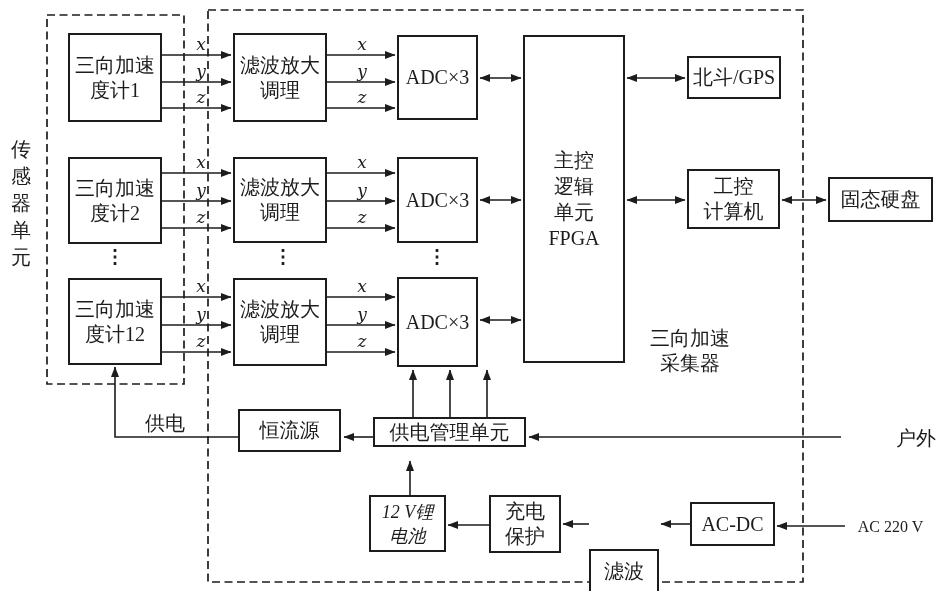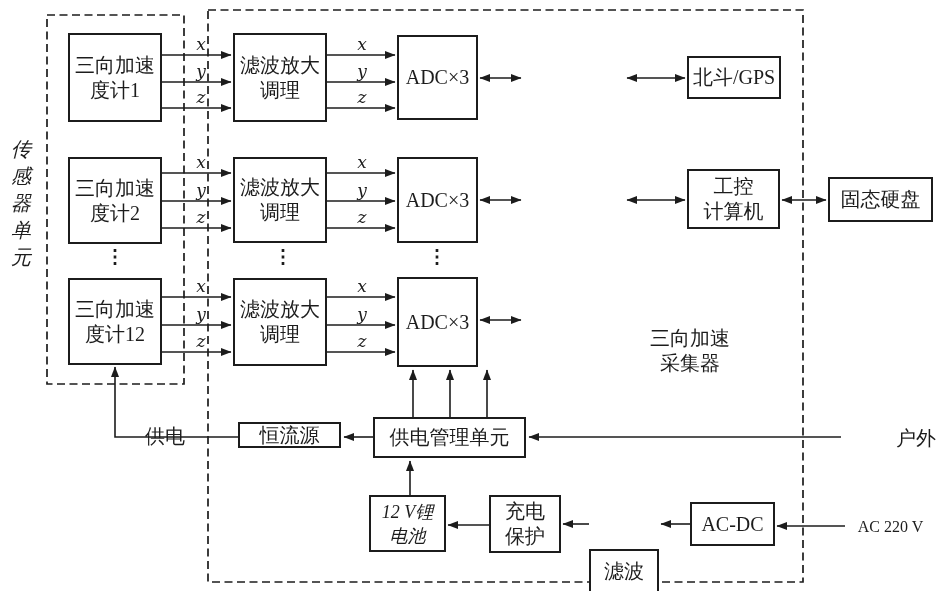--- a/index.html
+++ b/index.html
@@ -91,21 +91,21 @@
       <line x1="450" y1="417" x2="450" y2="370"></line>
       <line x1="487" y1="417" x2="487" y2="370"></line>
       <line x1="410" y1="495" x2="410" y2="461"></line>
       <line x1="489" y1="525" x2="448" y2="525"></line>
       <line x1="589" y1="524" x2="563" y2="524"></line>
       <line x1="690" y1="524" x2="661" y2="524"></line>
       <line x1="845" y1="526" x2="777" y2="526"></line>
     </g>
   </svg>
 
-  <div class="float-label vert" style="left:8px;top:136px;font-style:italic;">传感器单元</div>
+  <div class="float-label vert" style="left:8px;top:136px;">传感器单元</div>
   <div class="float-label" style="left:630px;top:326px;width:120px;">三向加速
 采集器</div>
 
   <div class="node" style="left:68px;top:33px;width:94px;height:89px;">
     <span class="node-label">三向加速
 度计1</span>
   </div>
   <div class="node" style="left:68px;top:157px;width:94px;height:87px;">
     <span class="node-label">三向加速
 度计2</span>
@@ -131,54 +131,60 @@
   <div class="node" style="left:397px;top:35px;width:81px;height:85px;">
     <span class="node-label">ADC×3</span>
   </div>
   <div class="node" style="left:397px;top:157px;width:81px;height:86px;">
     <span class="node-label">ADC×3</span>
   </div>
   <div class="node" style="left:397px;top:277px;width:81px;height:90px;">
     <span class="node-label">ADC×3</span>
   </div>
 
+  <div class="node fpga" style="left:523px;top:35px;width:102px;height:328px;">
+    <span class="node-label">主控
+逻辑
+单元
+FPGA</span>
+  </div>
 
   <div class="node" style="left:687px;top:169px;width:93px;height:60px;">
     <span class="node-label">工控
 计算机</span>
   </div>
   <div class="node" style="left:687px;top:56px;width:94px;height:43px;">
     <span class="node-label">北斗/GPS</span>
   </div>
   <div class="node" style="left:828px;top:177px;width:105px;height:45px;">
     <span class="node-label">固态硬盘</span>
   </div>
 
-  <div class="node" style="left:238px;top:422px;width:103px;height:26px;">
+  <div class="node" style="left:238px;top:409px;width:103px;height:43px;">
     <span class="node-label">恒流源</span>
   </div>
-  <div class="node" style="left:373px;top:417px;width:153px;height:41px;">
+  <div class="node" style="left:373px;top:417px;width:153px;height:30px;">
     <span class="node-label">供电管理单元</span>
   </div>
   <div class="node small" style="left:369px;top:495px;width:77px;height:57px;">
     <span class="node-label">12 V锂
 电池</span>
   </div>
   <div class="node" style="left:489px;top:495px;width:72px;height:58px;">
     <span class="node-label">充电
 保护</span>
   </div>
   <div class="node" style="left:589px;top:501px;width:70px;height:44px;margin-top:48px;">
     <span class="node-label">滤波</span>
   </div>
   <div class="node" style="left:690px;top:502px;width:85px;height:44px;justify-content:center;">
     <span class="node-label">AC-DC</span>
   </div>
 
-  <div class="float-label" style="left:140px;top:424px;width:50px;">供电</div>
+  <div class="float-label" style="left:140px;top:411px;width:50px;">供电</div>
   <div class="float-label" style="left:888px;top:426px;width:96px;">户外电源</div>
   <div class="float-label" style="left:845px;top:514px;width:91px;font-size:16px;">AC 220 V</div>
 
   <div class="ellipsis" style="left:104px;top:246px;">⋮</div>
   <div class="ellipsis" style="left:272px;top:246px;">⋮</div>
   <div class="ellipsis" style="left:426px;top:246px;">⋮</div>
 
   <span class="axis-label" style="left:184px;top:34px;">x</span>
   <span class="axis-label" style="left:184px;top:61px;">y</span>
   <span class="axis-label" style="left:184px;top:87px;">z</span>

